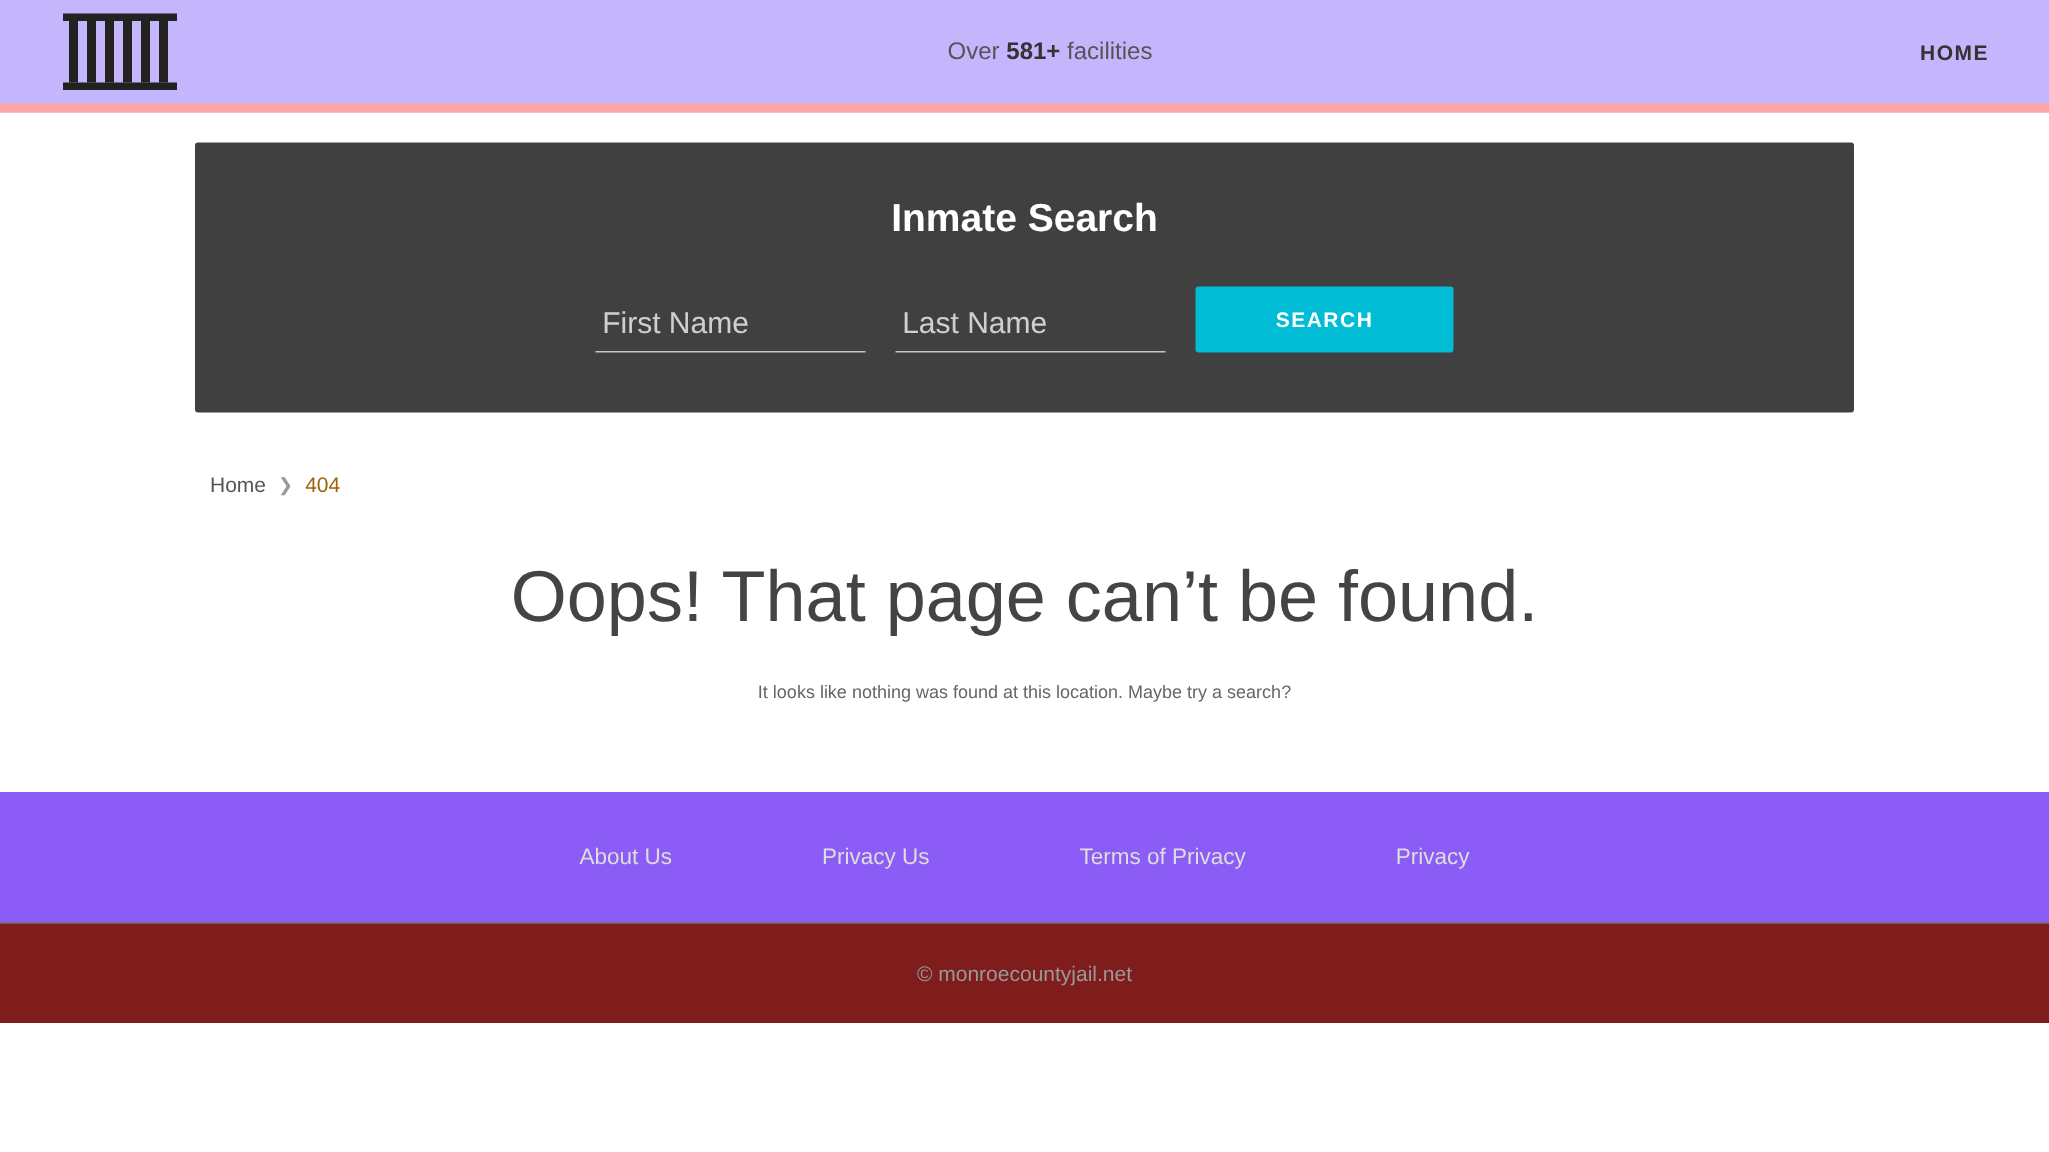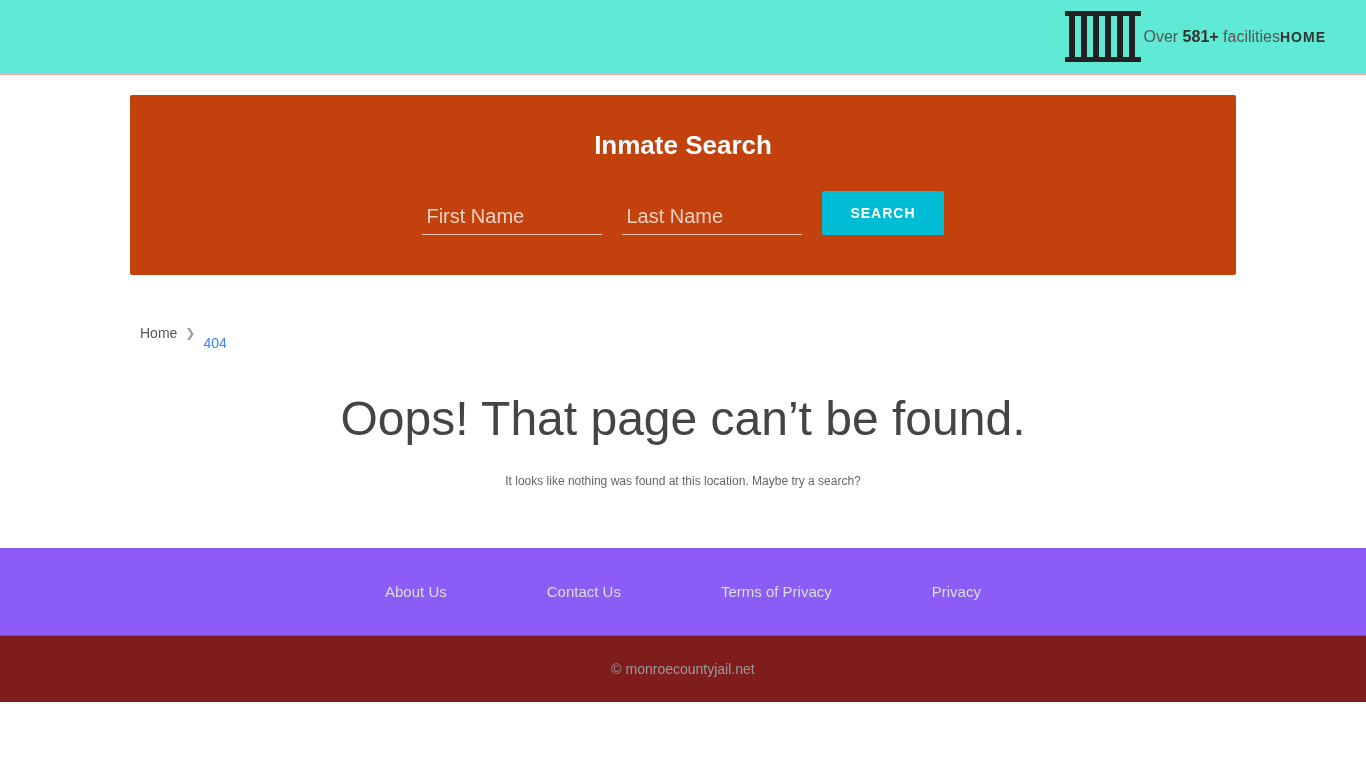--- a/index.html
+++ b/index.html
@@ -2,24 +2,24 @@
 <html><head>
   <meta charset="utf-8">
   <style>
     * { margin: 0; padding: 0; box-sizing: border-box; }
     body { font-family: Arial, sans-serif; background: #fff; color: #333; width: 1366px; min-height: 768px; }
 
     
     .header {
       display: flex;
       align-items: center;
-      justify-content: flex-end;
+      justify-content: space-between;
       padding: 10px 40px;
-      background: #5eead4;
-      border-bottom: 2px solid #fca5a5;
+      background: #c4b5fd;
+      border-bottom: 6px solid #fca5a5;
       height: 75px;
     }
     .logo-area {
       display: flex;
       align-items: center;
     }
     .logo-icon {
       width: 80px;
       height: 55px;
     }
@@ -34,21 +34,21 @@
     .header-nav {
       font-size: 14px;
       font-weight: bold;
       letter-spacing: 1px;
       color: #333;
       cursor: pointer;
     }
 
     
     .search-banner {
-      background: #c2410c;
+      background: #404040;
       padding: 35px 40px 40px;
       margin: 20px 130px;
       border-radius: 2px;
       text-align: center;
     }
     .search-banner h1 {
       color: #fff;
       font-size: 26px;
       font-weight: bold;
       margin-bottom: 30px;
@@ -98,21 +98,21 @@
       font-size: 12px;
     }
     .search-form select option {
       color: #333;
       background: #fff;
     }
     .search-btn {
       background: #00bcd4;
       color: #fff;
       border: none;
-      padding: 14px 28px;
+      padding: 14px 53px;
       font-size: 14px;
       font-weight: bold;
       letter-spacing: 1px;
       cursor: pointer;
       border-radius: 2px;
     }
 
     
     .breadcrumb {
       display: flex;
@@ -124,23 +124,22 @@
     }
     .breadcrumb a {
       color: #555;
       text-decoration: none;
     }
     .breadcrumb-sep {
       color: #999;
       font-size: 12px;
     }
     .breadcrumb-current {
-      color: #3b82f6;
+      color: #a16207;
       font-weight: normal;
-      margin-top: 20px;
     }
 
     
     .main-content {
       text-align: center;
       padding: 30px 40px 60px;
     }
     .error-title {
       font-size: 48px;
       font-weight: 400;
@@ -228,20 +227,20 @@
 </div>
 
 <main class="main-content">
   <h2 class="error-title">Oops! That page can’t be found.</h2>
   <p class="error-subtitle">It looks like nothing was found at this location. Maybe try a search?</p>
 </main>
 
 <footer>
   <div class="footer-links">
     <a href="#">About Us</a>
-    <a href="#">Contact Us</a>
+    <a href="#">Privacy Us</a>
     <a href="#">Terms of Privacy</a>
     <a href="#">Privacy</a>
   </div>
   <div class="footer-bottom">
     <span>© monroecountyjail.net</span>
   </div>
 </footer>
 
 </body></html>

